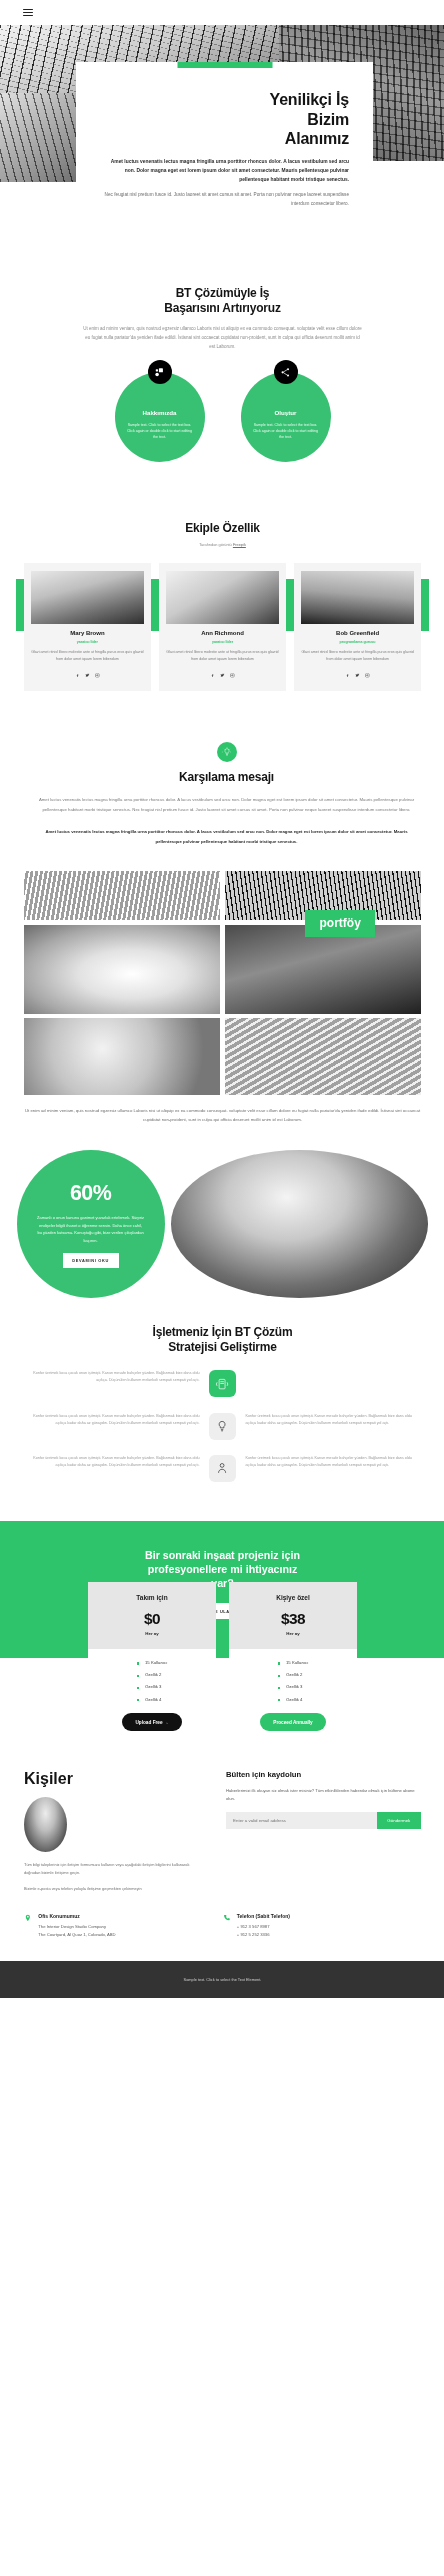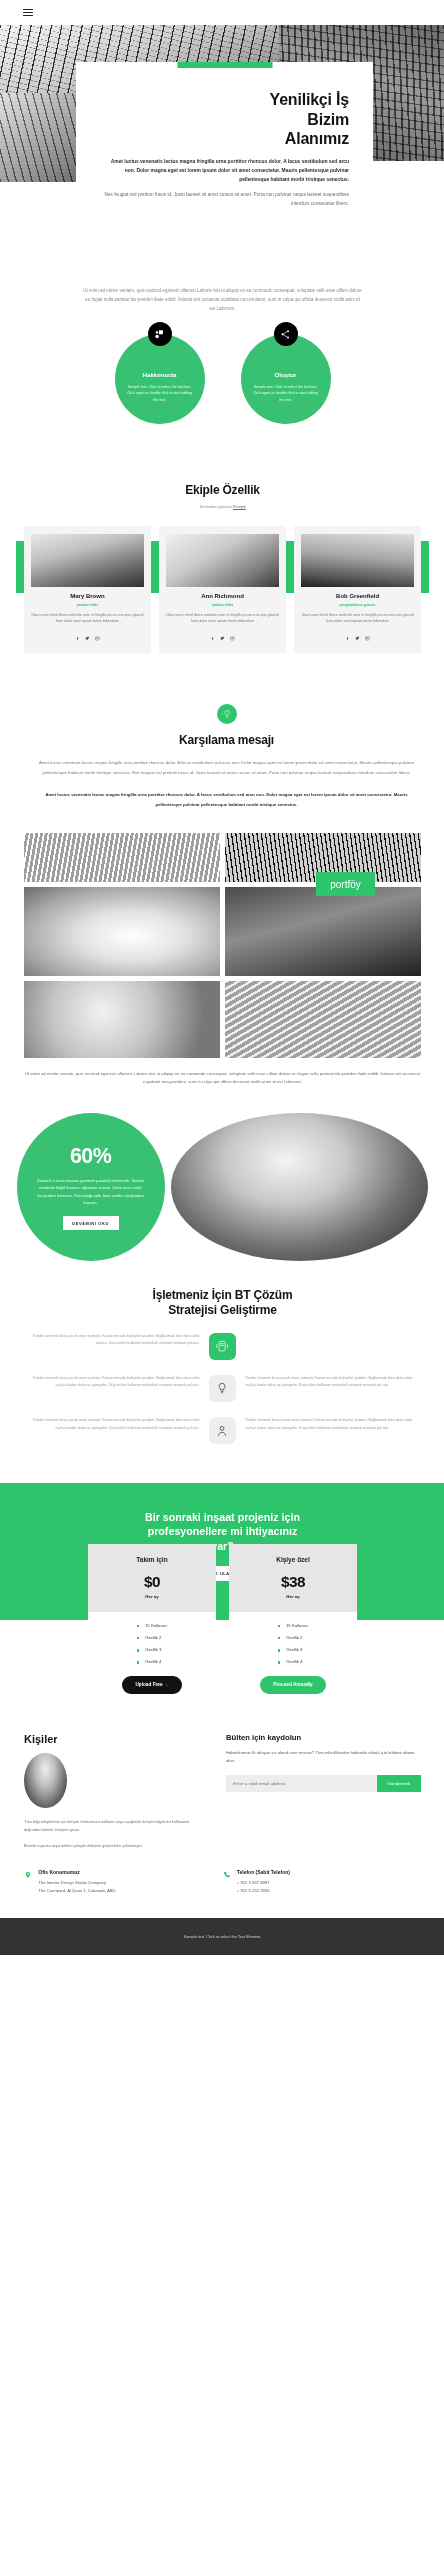--- a/index.html
+++ b/index.html
@@ -142,21 +142,21 @@
   .port-grid { display: grid; grid-template-columns: 1fr 1fr; gap: 4.7px; }
   .ph { filter: grayscale(1); }
   .ph.a { height: 49px; background: repeating-linear-gradient(100deg,#fff 0 1.8px,#9e9e9e 1.8px 4.7px),linear-gradient(#ddd,#888); }
   .ph.b { height: 49px; background: repeating-linear-gradient(82deg,#111 0 1.2px,#cfcfcf 1.2px 4.2px),linear-gradient(#bbb,#333); }
   .ph.c { height: 89px; background: radial-gradient(ellipse at 55% 55%, #fff 0%, #e2e2e2 35%, #a8a8a8 70%, #6a6a6a 100%); }
   .ph.d { height: 89px; background: linear-gradient(165deg,#4a4a4a 0%,#8d8d8d 40%,#202020 100%); }
   .ph.e { height: 77px; background: radial-gradient(circle at 40% 40%, #f2f2f2 0%, #c4c4c4 40%, #777 80%); }
   .ph.f { height: 77px; background: repeating-linear-gradient(150deg,#efefef 0 2.4px,#a0a0a0 2.4px 6px),linear-gradient(#ccc,#555); }
   .port-badge {
     position: absolute; right: 70px; top: 39px; background: #2ec46b;
-    color: #fff; font-size: 10px; font-weight: 400; padding: 6.5px 14.2px; z-index: 4;
+    color: #fff; font-size: 12px; font-weight: 700; padding: 6.5px 14.2px; z-index: 4;
   }
   .port-note { font-size: 4.3px; line-height: 2.0; color: #6f6f6f; text-align: center; margin-top: 12px; }
 
   
   .stat-row { display: flex; align-items: center; gap: 6px; margin-top: 26px; padding: 0 16.6px; }
   .stat-circle {
     width: 148px; height: 148px; border-radius: 50%; background: #38c172;
     display: flex; flex-direction: column; align-items: center; justify-content: center;
     text-align: center; padding: 0 20px; flex: none;
   }
@@ -224,21 +224,21 @@
     font-size: 4.7px; font-weight: 700; padding: 6.5px 13px; margin-top: 4.7px;
     font-family: inherit; cursor: pointer;
   }
   .plan-btn.dark { background: #111; color: #fff; }
   .plan-btn.green { background: #2ec46b; color: #fff; }
 
   
   .footer { padding: 26px 24px 0; display: flex; gap: 24px; }
   .fl { width: 178px; }
   .fr { flex: 1; }
-  .f-title { font-size: 11px; font-weight: 700; color: #141414; }
+  .f-title { font-size: 16px; font-weight: 700; color: #141414; }
   .f-avatar {
     width: 43px; height: 55px; border-radius: 50%; margin-top: 8.3px;
     background: radial-gradient(ellipse at 50% 30%, #ededed 0%, #bdbdbd 32%, #666 68%, #1c1c1c 100%);
     filter: grayscale(1);
   }
   .f-text { font-size: 3.9px; line-height: 2.0; color: #707070; margin-top: 9.5px; }
   .f-text.sp { margin-top: 8.3px; }
   .f-sub { font-size: 7.7px; font-weight: 700; color: #141414; }
   .f-note { font-size: 4.2px; line-height: 1.95; color: #5d5d5d; margin-top: 7.1px; }
   .f-form { display: flex; margin-top: 9.5px; }
@@ -288,20 +288,24 @@
         <span>Bizim</span><br>
         <span>Alanımız</span>
       </h1>
       <p class="hero-lead">Amet luctus venenatis lectus magna fringilla urna porttitor rhoncus dolor. A lacus vestibulum sed arcu non. Dolor magna eget est lorem ipsum dolor sit amet consectetur. Mauris pellentesque pulvinar pellentesque habitant morbi tristique senectus.</p>
       <p class="hero-sub">Nec feugiat nisl pretium fusce id. Justo laoreet sit amet cursus sit amet. Porta non pulvinar neque laoreet suspendisse interdum consectetur libero.</p>
 
     </div>
   </div>
 
   <div class="sec" style="margin-top:65px;">
+    <h2 class="sec-title">
+      <span>BT Çözümüyle İş</span><br>
+      <span>Başarısını Artırıyoruz</span>
+    </h2>
     <p class="sec-desc">Ut enim ad minim veniam, quis nostrud egzersiz ullamco Laboris nisi ut aliquip ex ea commodo consequat. voluptate velit esse cillum dolore eu fugiat nulla pariatur'da yeniden ifade edildi. İstisnai sint occaecat cupidatat non-proident, sunt in culpa qui officia deserunt mollit anim id est Laborum.</p>
 
     <div class="circles">
       <div class="circ-wrap">
         <div class="circ-icon">
           <svg viewBox="0 0 24 24">
               <rect x="11" y="3" width="9" height="9" rx="1"></rect>
               <circle cx="7" cy="17" r="4"></circle>
               <rect x="4" y="5" width="5" height="5" rx="1"></rect>
             </svg>

